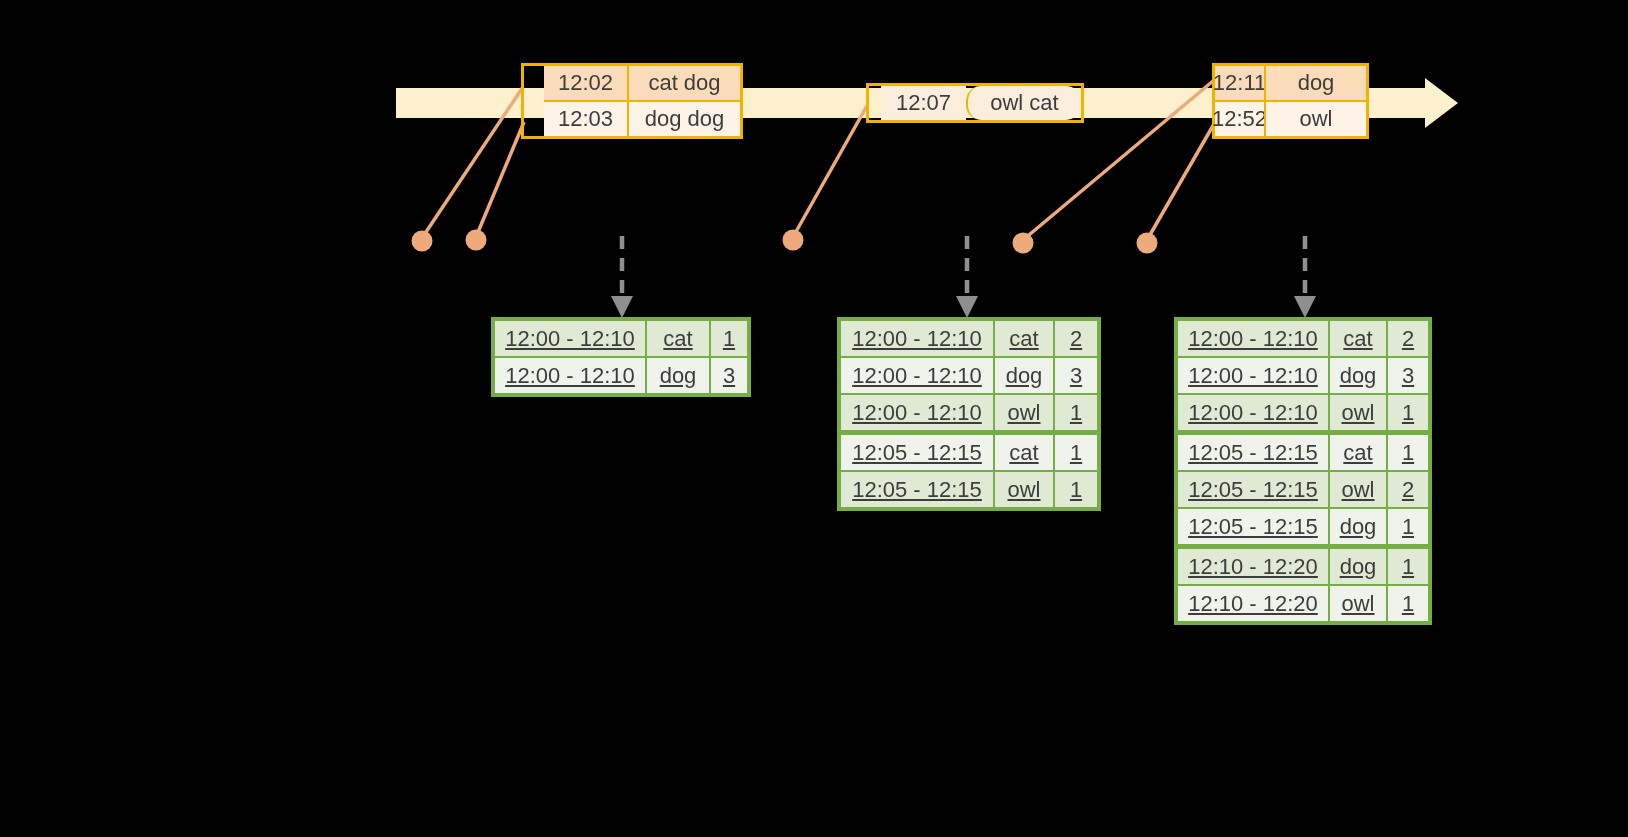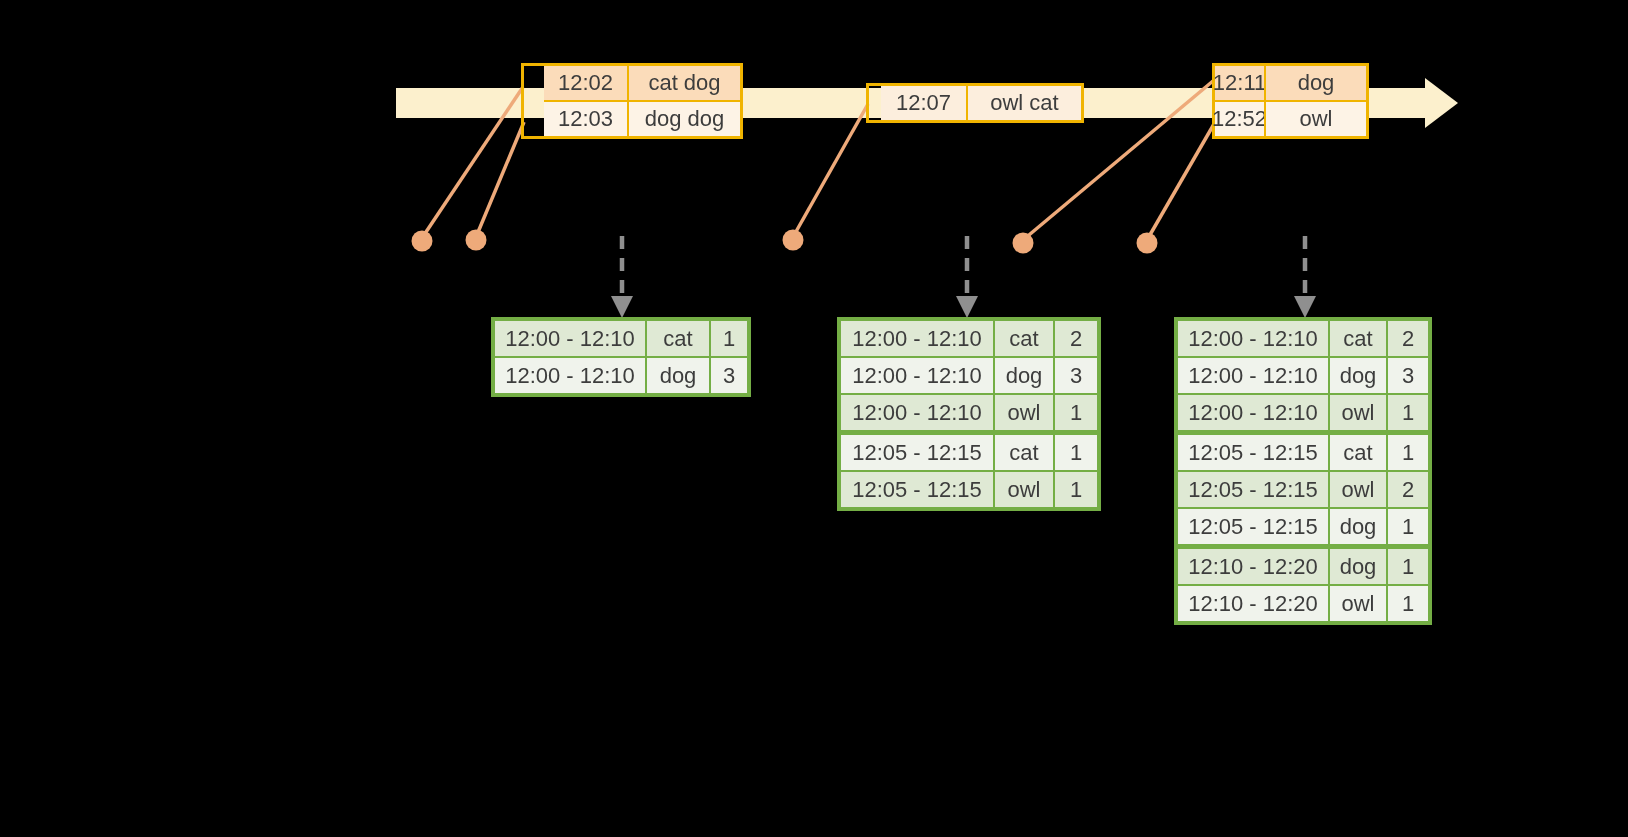--- a/index.html
+++ b/index.html
@@ -17,25 +17,25 @@
   
   .evt-table{position:absolute;z-index:2;border:3px solid var(--gold);display:flex;flex-direction:column;}
   .evt-row{display:flex;height:34px;}
   .evt-row + .evt-row{border-top:2px solid var(--gold);}
   .evt-cell{display:flex;align-items:center;justify-content:center;font-size:22px;line-height:1;}
   .evt-cell.word{border-left:2px solid var(--gold);}
   .evt-row.dark .evt-cell{background:var(--peach-dark);}
   .evt-row.light .evt-cell{background:var(--peach-light);}
   .evt-row.mid .evt-cell{background:var(--peach-mid);}
   .t1{left:521px;top:63px;padding-left:20px;} .t1 .time{width:83px;} .t1 .word{width:111px;}
-  .t2{left:866px;top:83px;padding-left:12px;} .t2 .time{width:85px;} .t2 .word{width:113px;}
+  .t2{left:866px;top:83px;padding-left:12px;} .t2 .time{width:85px;} .t2 .word{width:113px;border-radius:15px;}
   .t3{left:1212px;top:63px;} .t3 .time{width:49px;} .t3 .word{width:100px;}
 
   
-  .res-table{position:absolute;z-index:2;border:4px solid var(--green);display:flex;flex-direction:column;}
+  .res-table{position:absolute;z-index:2;border:4px solid var(--green);display:flex;flex-direction:column;text-decoration:underline;}
   .res-row{display:flex;height:35px;}
   .res-row.sep{border-top:2px solid var(--green);}
   .res-row.group{border-top:5px solid var(--green);}
   .res-cell{display:flex;align-items:center;justify-content:center;font-size:22px;line-height:1;}
   .res-row.dark .res-cell{background:var(--grn-dark);}
   .res-row.light .res-cell{background:var(--grn-light);}
   .res-cell.word,.res-cell.count{border-left:2px solid var(--green);text-align:center;}
   .g1{left:491px;top:317px;} .g1 .window{width:150px;} .g1 .word{width:62px;} .g1 .count{width:36px;}
   .g2{left:837px;top:317px;} .g2 .window{width:152px;} .g2 .word{width:58px;} .g2 .count{width:42px;}
   .g3{left:1174px;top:317px;} .g3 .window{width:150px;} .g3 .word{width:56px;} .g3 .count{width:40px;}

